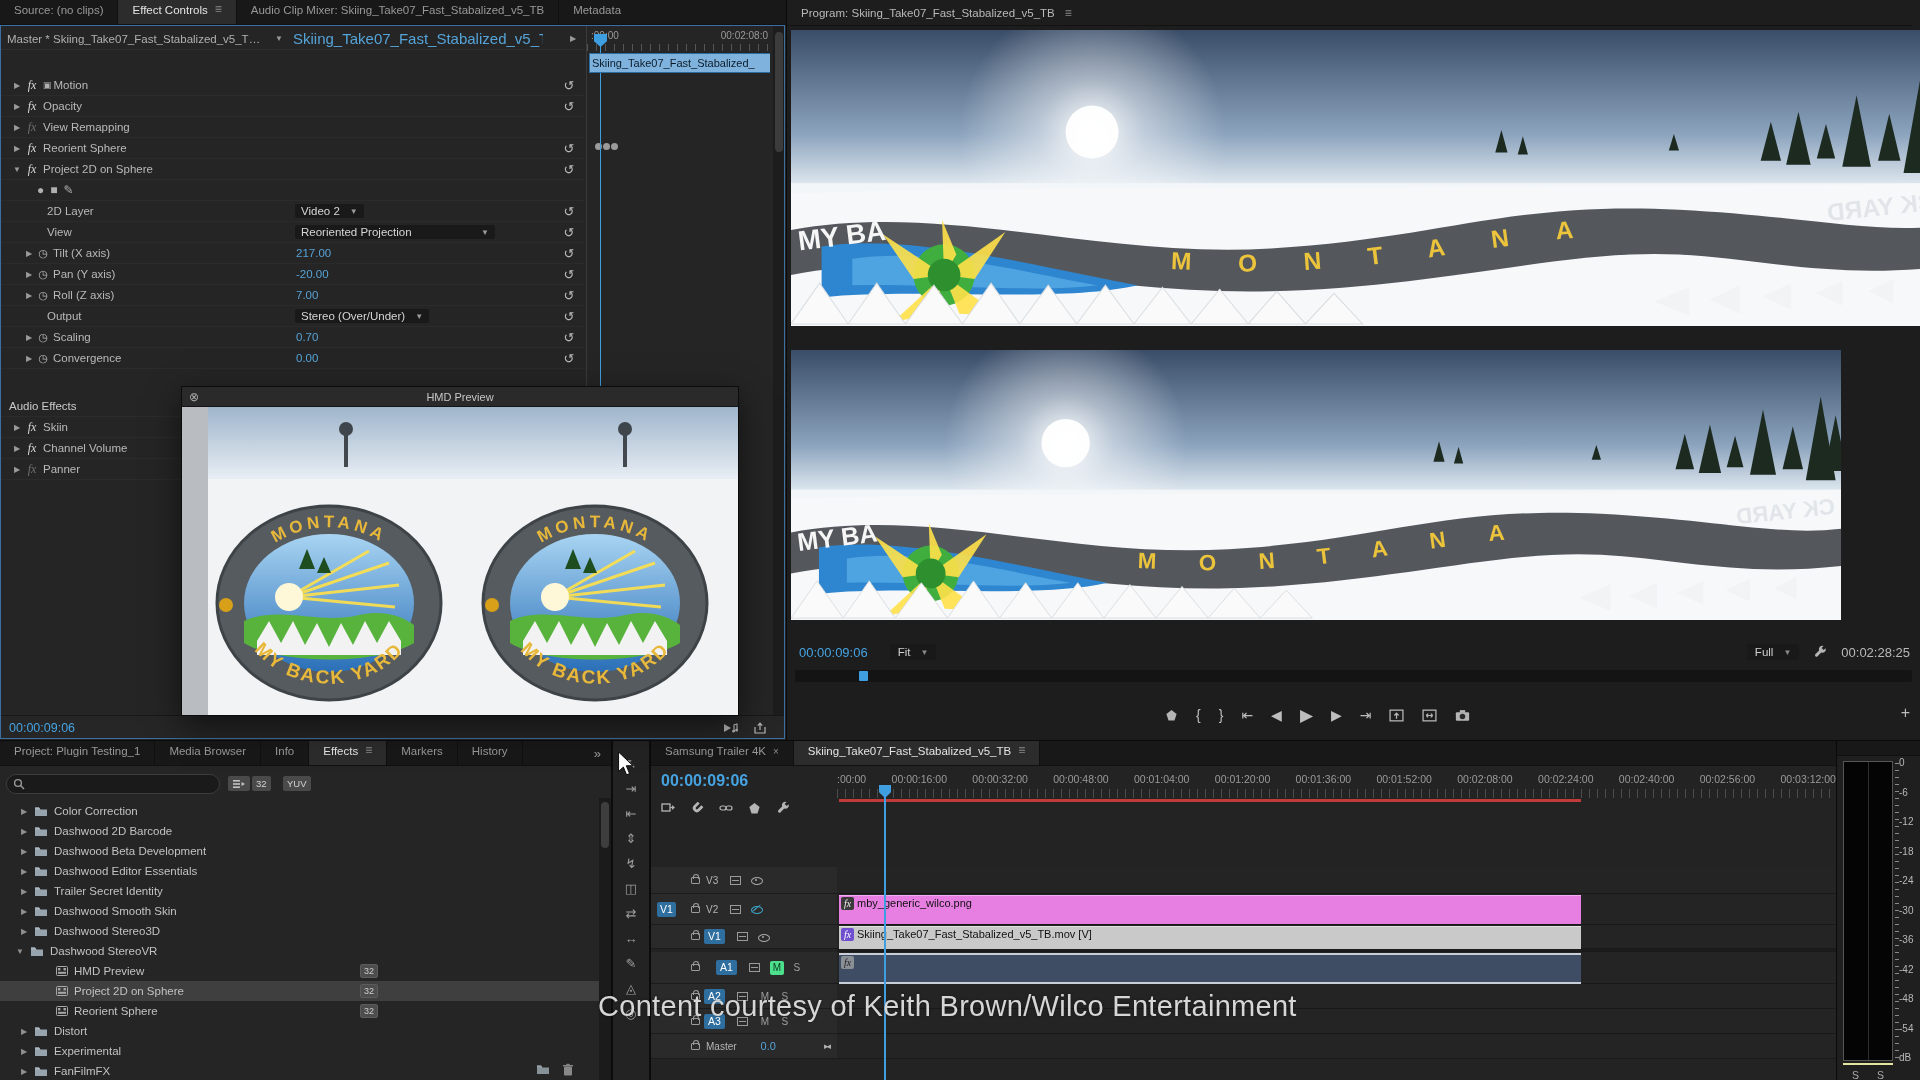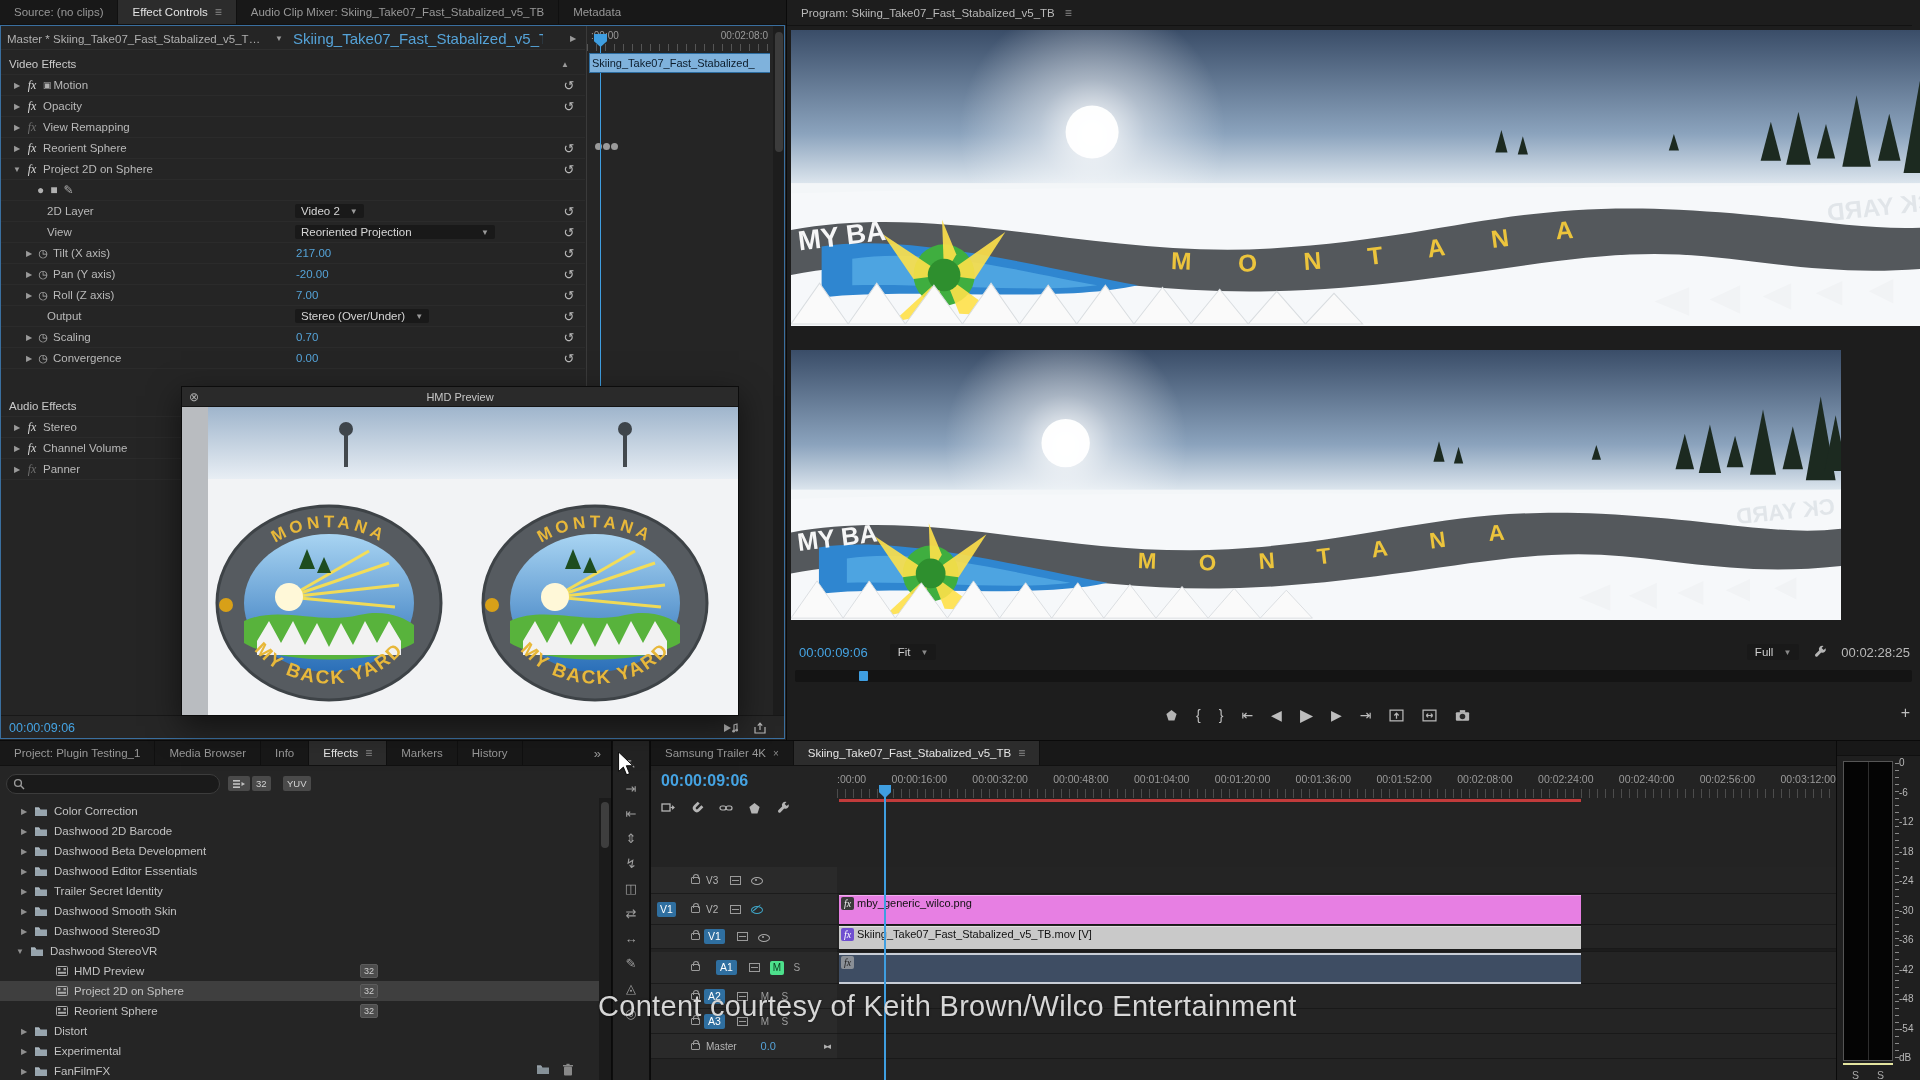--- a/index.html
+++ b/index.html
@@ -1,20 +1,20 @@
 <!DOCTYPE html>
 <html><head>
 <meta charset="utf-8">
 <style>
 *{box-sizing:border-box;margin:0;padding:0}
 html,body{width:1920px;height:1080px;background:#0a0a0a;font-family:"Liberation Sans",sans-serif;overflow:hidden}
 #stage{position:relative;width:1920px;height:1080px;background:#0a0a0a;color:#c8c8c8;font-size:12px}
 .panel{position:absolute;background:#252525}
 .tabbar{position:absolute;left:0;right:0;top:0;height:25px;background:#181818;display:flex;align-items:stretch;border-bottom:1px solid #111}
-.tab{display:flex;align-items:center;gap:7px;padding:0 14px;font-size:11.5px;color:#989898;border-right:1px solid #101010;white-space:nowrap}
+.tab{display:flex;align-items:flex-end;gap:7px;padding:8px 14px;font-size:11.5px;color:#989898;border-right:1px solid #101010;white-space:nowrap}
 .tab.active{background:#2c2c2c;color:#e4e4e4}
 .menu-glyph{color:#8a8a8a;font-size:12px}
 
 #ec{left:0;top:0;width:786px;height:740px}
 #ec .focus{position:absolute;left:0;top:25px;width:785px;height:714px;border:1px solid #3a6f9f;pointer-events:none;z-index:5}
 #ec .head{position:absolute;left:1px;top:28px;width:584px;height:22px;display:flex;align-items:center;gap:8px;padding:0 6px;border-bottom:1px solid #2e2e2e;white-space:nowrap;overflow:hidden}
 #ec .head .m{color:#b0b0b0;font-size:11.5px;overflow:hidden;text-overflow:ellipsis;max-width:258px}
 #ec .head .c{color:#55a3d8;font-size:15px;overflow:hidden;max-width:250px}
 #ec .tw{color:#9a9a9a;font-size:8px;width:12px;display:inline-block;text-align:center}
 .row{position:absolute;left:1px;width:584px;height:21px;display:flex;align-items:center;border-bottom:1px solid #2b2b2b;font-size:11.5px;color:#b9b9b9}
@@ -315,24 +315,20 @@
     </div>
     <div class="focus"></div>
 
     <div class="head">
       <span class="m">Master * Skiing_Take07_Fast_Stabalized_v5_TB....</span>
       <span class="tw">▼</span>
       <span class="c">Skiing_Take07_Fast_Stabalized_v5_TB * Skiin...</span>
       <span class="tw" style="margin-left:auto">▶</span>
     </div>
 
-    <div class="row" style="top:54px">
-      <span class="hdr">Video Effects</span>
-      <span class="colup">▲</span>
-    </div>
     <div class="row" style="top:75px">
       <span class="tw">▶</span>
       <span class="fxb">fx</span>
       <span class="shape-ic" style="font-size:9px;margin-left:2px">▣</span>
       <span class="lbl">Motion</span>
       <span class="rst">↺</span>
     </div>
     <div class="row" style="top:96px">
       <span class="tw">▶</span>
       <span class="fxb">fx</span>
@@ -419,21 +415,21 @@
       <span class="lbl">Convergence</span>
       <span class="val">0.00</span>
       <span class="rst">↺</span>
     </div>
     <div class="row" style="top:396px">
       <span class="hdr">Audio Effects</span>
     </div>
     <div class="row" style="top:417px">
       <span class="tw">▶</span>
       <span class="fxb">fx</span>
-      <span class="lbl">Stereo</span>
+      <span class="lbl">Skiin</span>
     </div>
     <div class="row" style="top:438px">
       <span class="tw">▶</span>
       <span class="fxb">fx</span>
       <span class="lbl">Channel Volume</span>
     </div>
     <div class="row" style="top:459px">
       <span class="tw">▶</span>
       <span class="fxb dim">fx</span>
       <span class="lbl">Panner</span>

